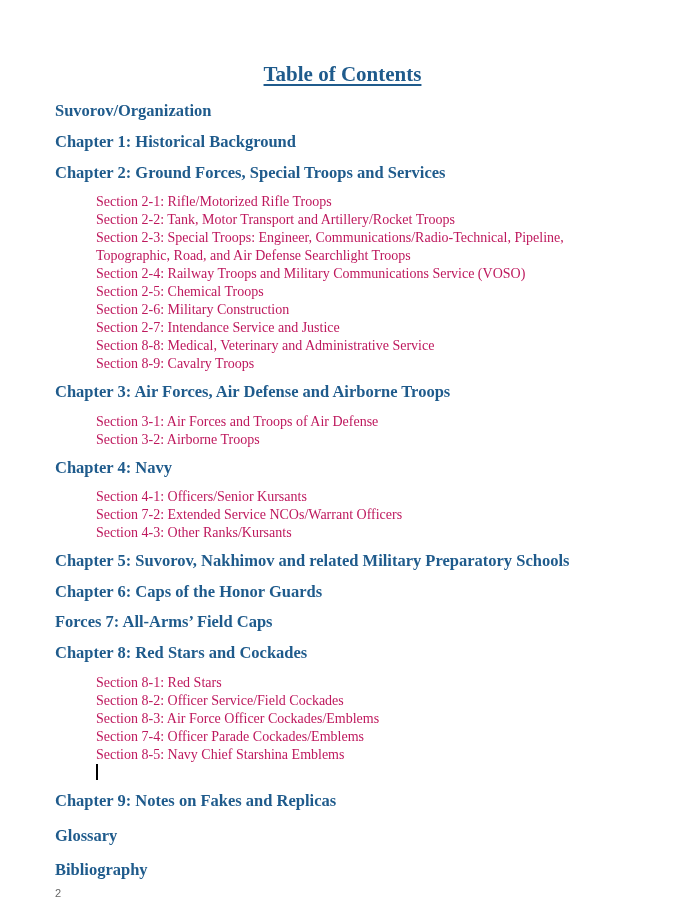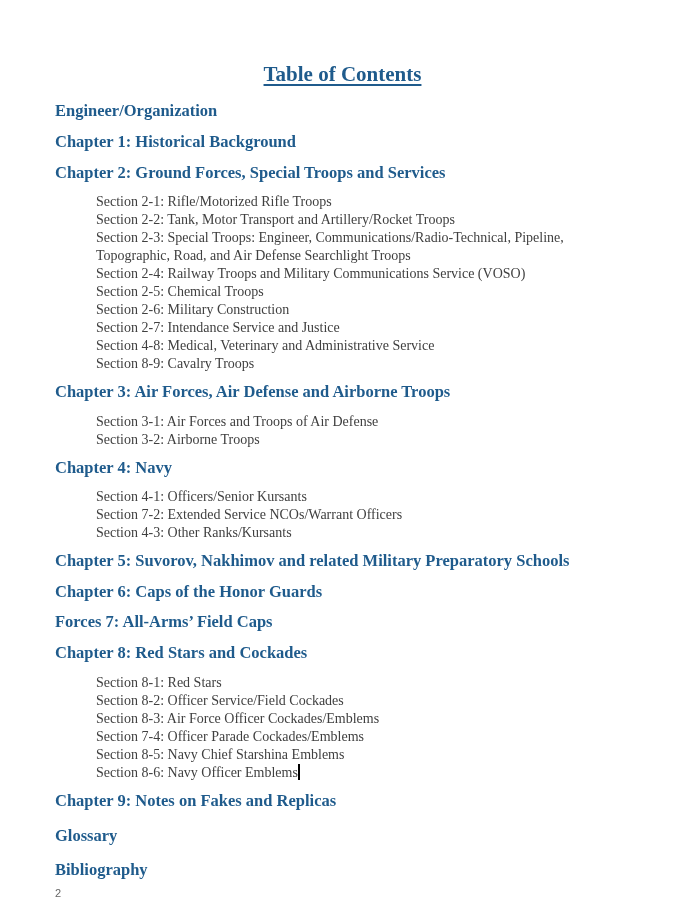--- a/index.html
+++ b/index.html
@@ -1,44 +1,44 @@
 <!DOCTYPE html>
 <html><head>
 <meta charset="utf-8">
 <style>
   html, body { margin:0; padding:0; }
   body { width:695px; height:900px; background:#ffffff; position:relative; overflow:hidden; }
   .page { position:absolute; left:16px; top:0; width:693px; height:900px; border-right:2px solid #8a8a8a; box-sizing:content-box;margin-top:32px; }
   .doc { position:absolute; left:0; top:0; width:693px; font-family:"Liberation Serif","DejaVu Serif",serif; color:#1f5b8c; }
   .title { position:absolute; left:0; width:653px; top:30px; text-align:center; font-size:21px; font-weight:bold; text-decoration:underline; text-underline-offset:3px; color:#1f5b8c; }
   .h { position:absolute; left:39px; font-size:16.5px; font-weight:bold; white-space:nowrap; color:#1f5b8c; }
-  .s { position:absolute; left:80px; font-size:14px; line-height:18px; white-space:nowrap; color:#404040; }
+  .s { position:absolute; left:80px; font-size:14px; line-height:18px; white-space:nowrap; color:#be185d; }
   .s.wrap { white-space:normal; width:540px; }
   .pg { position:absolute; left:39px; top:855px; font-size:11px; color:#666; font-family:"Liberation Sans",sans-serif; }
   .caret { display:inline-block; width:2px; height:16px; background:#000; vertical-align:-3px; margin-left:0; }
 </style>
 </head>
 <body>
 
 <div class="page">
   <div class="doc">
     <div class="title">Table of Contents</div>
 
-    <div class="h" style="top:69px">Engineer/Organization</div>
+    <div class="h" style="top:69px">Suvorov/Organization</div>
     <div class="h" style="top:100px">Chapter 1: Historical Background</div>
     <div class="h" style="top:131px">Chapter 2: Ground Forces, Special Troops and Services</div>
 
     <div class="s" style="top:161px">Section 2-1: Rifle/Motorized Rifle Troops</div>
     <div class="s" style="top:179px">Section 2-2: Tank, Motor Transport and Artillery/Rocket Troops</div>
     <div class="s wrap" style="top:197px">Section 2-3: Special Troops: Engineer, Communications/Radio-Technical, Pipeline, Topographic, Road, and Air Defense Searchlight Troops</div>
     <div class="s" style="top:233px">Section 2-4: Railway Troops and Military Communications Service (VOSO)</div>
     <div class="s" style="top:251px">Section 2-5: Chemical Troops</div>
     <div class="s" style="top:269px">Section 2-6: Military Construction</div>
     <div class="s" style="top:287px">Section 2-7: Intendance Service and Justice</div>
-    <div class="s" style="top:305px">Section 4-8: Medical, Veterinary and Administrative Service</div>
+    <div class="s" style="top:305px">Section 8-8: Medical, Veterinary and Administrative Service</div>
     <div class="s" style="top:323px">Section 8-9: Cavalry Troops</div>
 
     <div class="h" style="top:350px">Chapter 3: Air Forces, Air Defense and Airborne Troops</div>
     <div class="s" style="top:381px">Section 3-1: Air Forces and Troops of Air Defense</div>
     <div class="s" style="top:399px">Section 3-2: Airborne Troops</div>
 
     <div class="h" style="top:426px">Chapter 4: Navy</div>
     <div class="s" style="top:456px">Section 4-1: Officers/Senior Kursants</div>
     <div class="s" style="top:474px">Section 7-2: Extended Service NCOs/Warrant Officers</div>
     <div class="s" style="top:492px">Section 4-3: Other Ranks/Kursants</div>
@@ -47,21 +47,21 @@
     <div class="h" style="top:550px">Chapter 6: Caps of the Honor Guards</div>
     <div class="h" style="top:580px">Forces 7: All-Arms’ Field Caps</div>
     <div class="h" style="top:611px">Chapter 8: Red Stars and Cockades</div>
 
     <div class="s" style="top:642px">Section 8-1: Red Stars</div>
     <div class="s" style="top:660px">Section 8-2: Officer Service/Field Cockades</div>
     <div class="s" style="top:678px">Section 8-3: Air Force Officer Cockades/Emblems</div>
     <div class="s" style="top:696px">Section 7-4: Officer Parade Cockades/Emblems</div>
     <div class="s" style="top:714px">Section 8-5: Navy Chief Starshina Emblems</div>
     <div class="s" style="top:732px">
-      <span>Section 8-6: Navy Officer Emblems</span><span class="caret"></span>
+      <span class="caret"></span>
     </div>
 
     <div class="h" style="top:759px">Chapter 9: Notes on Fakes and Replicas</div>
     <div class="h" style="top:794px">Glossary</div>
     <div class="h" style="top:828px">Bibliography</div>
 
     <div class="pg">2</div>
   </div>
 </div>
 

